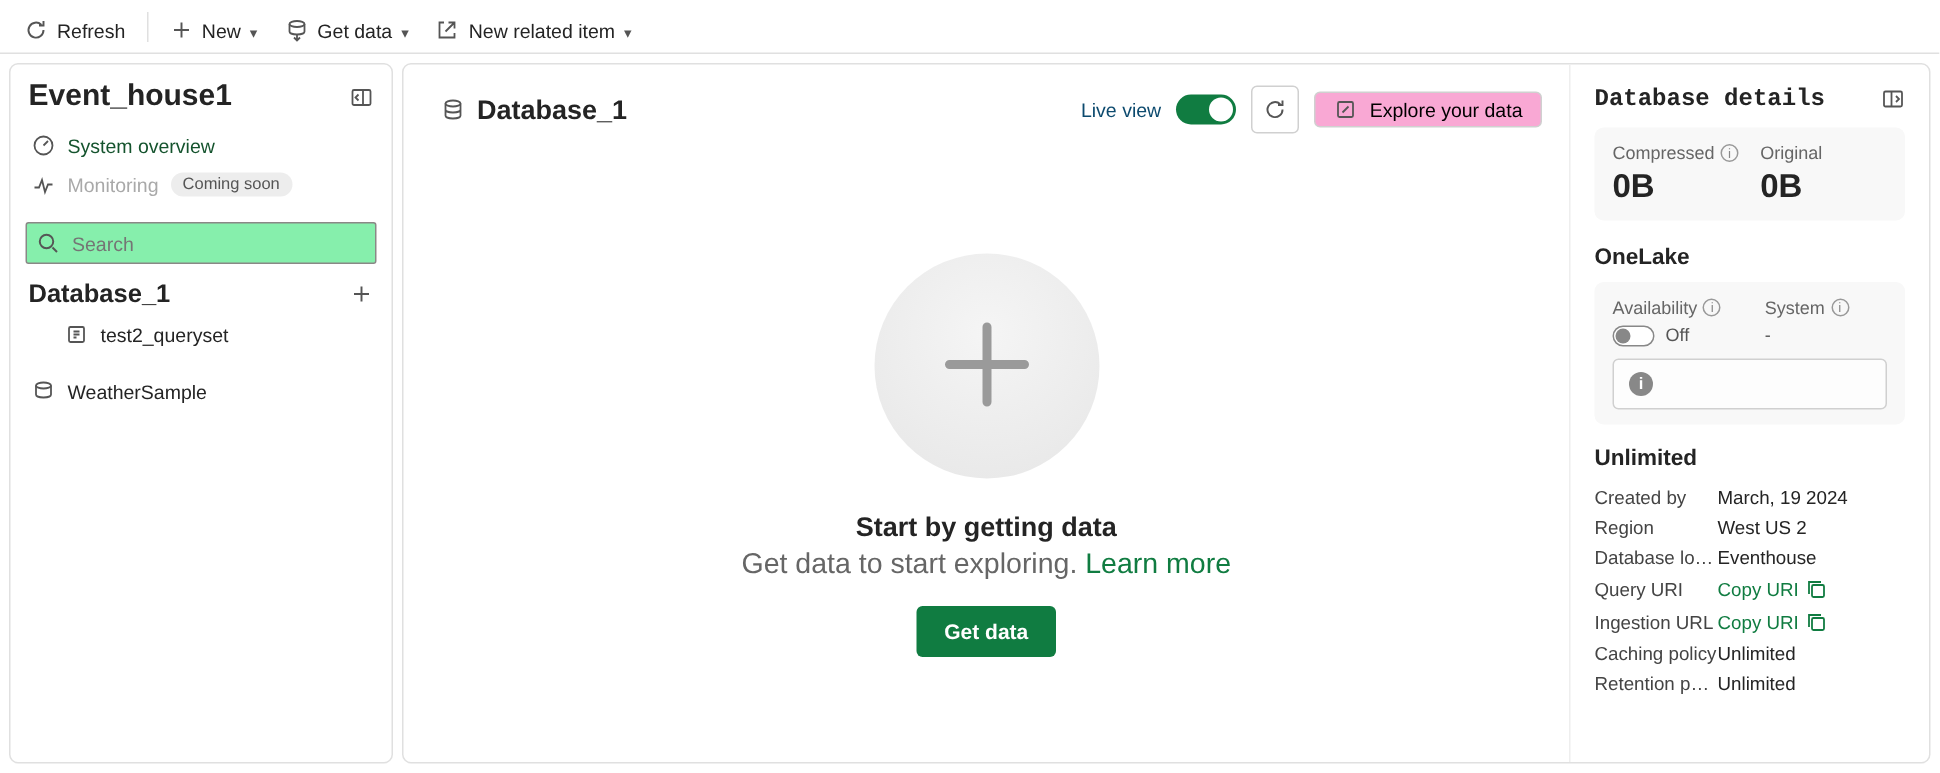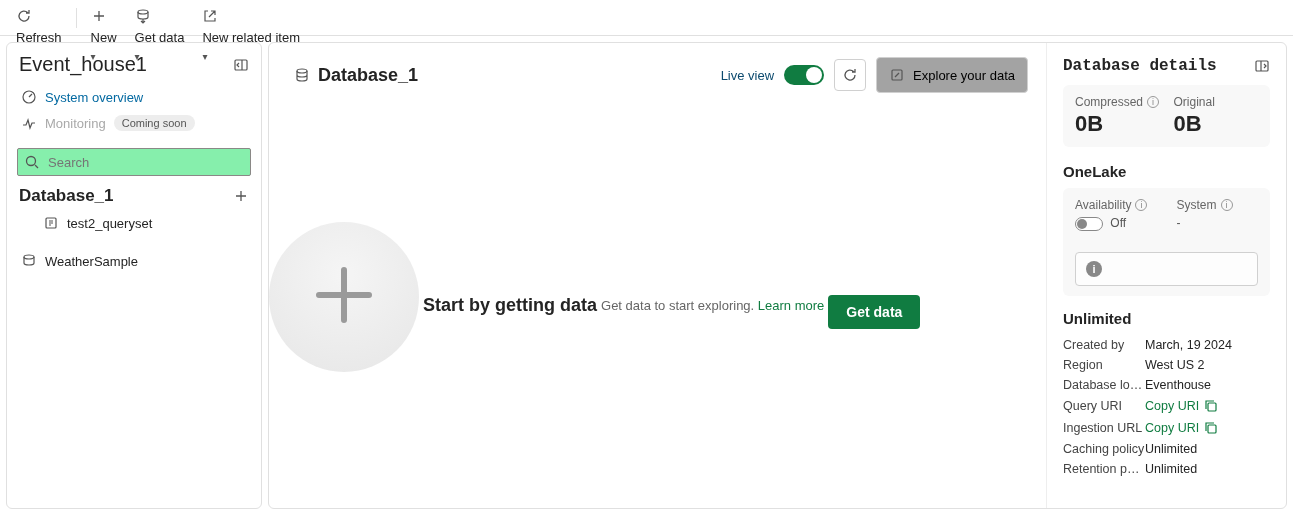--- a/index.html
+++ b/index.html
@@ -5,45 +5,45 @@
   * { box-sizing: border-box; }
   html, body { margin: 0; padding: 0; font-family: "Segoe UI", Arial, sans-serif; font-size: 13px; color: #242424; background: #fff; }
   body { width: 1293px; height: 515px; overflow: hidden; }
 
   
   .toolbar {
     height: 36px; display: flex; align-items: center; padding: 0 8px; gap: 2px;
     border-bottom: 1px solid #e0e0e0;
   }
   .tool-btn {
-    display: inline-flex; align-items: flex-start; gap: 6px; padding: 4px 8px;
+    display: inline-flex; align-items: flex-end; gap: 6px; padding: 4px 8px;
     border: none; background: none; font-size: 13px; color: #242424; cursor: pointer;
-    border-radius: 4px; height: 28px; flex-direction: column;
+    border-radius: 4px; height: 28px;
   }
   .tool-sep { width: 1px; height: 20px; background: #e0e0e0; margin: 0 4px; }
   .chev-down { font-size: 10px; color: #555; }
 
   
   .workspace { display: flex; height: calc(515px - 36px); }
   .left-pane {
     width: 256px; border: 1px solid #e0e0e0; border-radius: 6px; margin: 6px 0 6px 6px;
     display: flex; flex-direction: column; overflow: hidden;
   }
   .main-pane {
     flex: 1; border: 1px solid #e0e0e0; border-radius: 6px; margin: 6px 6px 6px 6px;
     display: flex; overflow: hidden;
   }
   .center-pane { flex: 1; display: flex; flex-direction: column; }
   .right-pane { width: 240px; border-left: 1px solid #eee; padding: 14px 16px 10px 16px; overflow: hidden; }
 
   
   .lp-header { display: flex; align-items: center; justify-content: space-between; padding: 10px 12px 4px 12px; }
-  .lp-title { font-size: 20px; font-weight: 400; }
+  .lp-title { font-size: 20px; font-weight: 700; }
   .lp-nav { padding: 4px 6px 8px 6px; }
-  .lp-item { display: flex; align-items: center; gap: 8px; padding: 5px 8px; border-radius: 4px; cursor: pointer; color: #0369a1; }
+  .lp-item { display: flex; align-items: center; gap: 8px; padding: 5px 8px; border-radius: 4px; cursor: pointer; color: #14532d; }
   .lp-item.disabled { color: #a9a9a9; cursor: default; }
   .badge { background: #ededed; color: #555; border-radius: 10px; padding: 2px 8px; font-size: 11px; }
   .search-wrap { padding: 4px 10px; }
   .search {
     width: 100%; height: 28px; border: 1px solid #8a8886; border-radius: 2px;
     display: flex; align-items: center; padding: 0 6px; gap: 6px; background: #86efac;
   }
   .search input { border: none; outline: none; flex: 1; font-size: 13px; background: transparent; }
   .db-header { display: flex; align-items: center; justify-content: space-between; padding: 6px 12px 2px 12px; }
   .db-name { font-size: 17px; font-weight: 600; }
@@ -63,49 +63,49 @@
   .live-label { font-size: 13px; color: #0c4a6e; }
   .toggle {
     width: 40px; height: 20px; border-radius: 10px; background: #107c41; position: relative; cursor: pointer;
   }
   .toggle .knob { position: absolute; right: 2px; top: 2px; width: 16px; height: 16px; border-radius: 50%; background: #fff; }
   .sq-btn {
     width: 32px; height: 32px; border: 1px solid #d0d0d0; background: #fff; border-radius: 4px;
     display: inline-flex; align-items: center; justify-content: center; cursor: pointer;
   }
   .outline-btn {
-    height: 36px; padding: 0 12px; border: 1px solid #d0d0d0; background: #a3a3a3; border-radius: 4px;
+    height: 24px; padding: 0 12px; border: 1px solid #d0d0d0; background: #f9a8d4; border-radius: 4px;
     display: inline-flex; align-items: center; gap: 8px; cursor: pointer; font-size: 13px;
   }
-  .cp-empty { flex: 1; display: flex; flex-direction: row; align-items: center; gap: 4px; }
+  .cp-empty { flex: 1; display: flex; flex-direction: column; align-items: center; justify-content: center; gap: 4px; }
   .big-circle {
     width: 150px; height: 150px; border-radius: 50%;
     background: radial-gradient(circle at 50% 35%, #f5f5f5, #e6e6e6);
     display: flex; align-items: center; justify-content: center; margin-bottom: 18px;
   }
   .big-plus { color: #9a9a9a; }
   .big-plus svg { width: 70px; height: 70px; stroke: #9a9a9a; stroke-width: 6; stroke-linecap: round; }
   .empty-title { font-size: 18px; font-weight: 600; color: #242424; }
-  .empty-sub { font-size: 13px; color: #666; }
+  .empty-sub { font-size: 19px; color: #666; }
   .empty-sub a { color: #107c41; text-decoration: none; cursor: pointer; }
   .primary-btn {
     margin-top: 12px; height: 34px; padding: 0 18px; background: #107c41; color: #fff;
     border: none; border-radius: 4px; font-size: 14px; font-weight: 600; cursor: pointer;
   }
 
   
   .rp-header { display: flex; align-items: center; justify-content: space-between; margin-bottom: 10px; }
   .rp-title { font-size: 16px; font-weight: 600; font-family: Liberation Mono, monospace; }
   .stat-cards { display: flex; gap: 14px; background: #f8f8f8; border-radius: 6px; padding: 10px 12px; margin-bottom: 16px; }
   .stat { flex: 1; }
   .stat-label { font-size: 12px; color: #666; display: flex; align-items: center; gap: 4px; }
   .stat-value { font-size: 22px; font-weight: 600; margin-top: 2px; }
   .section-title { font-size: 15px; font-weight: 600; margin: 6px 0 8px 0; }
   .onelake-box { background: #f8f8f8; border-radius: 6px; padding: 10px 12px; margin-bottom: 14px; }
-  .ol-row { display: flex; gap: 20px; margin-bottom: 21px; }
+  .ol-row { display: flex; gap: 20px; margin-bottom: 8px; }
   .ol-col { flex: 1; font-size: 12px; color: #555; display: flex; flex-direction: column; gap: 4px; }
   .ol-col .lbl { display: flex; align-items: center; gap: 4px; color: #666; }
   .mini-toggle {
     width: 28px; height: 14px; border: 1px solid #888; border-radius: 8px; position: relative; background: #fff;
     display: inline-block; vertical-align: middle; margin-right: 4px;
   }
   .mini-toggle .k { position: absolute; left: 1px; top: 1px; width: 10px; height: 10px; border-radius: 50%; background: #888; }
   .info-note {
     border: 1px solid #d0d0d0; border-radius: 4px; padding: 8px 10px; display: flex; gap: 8px;
     font-size: 12px; color: #444; background: #fdfdfd;

